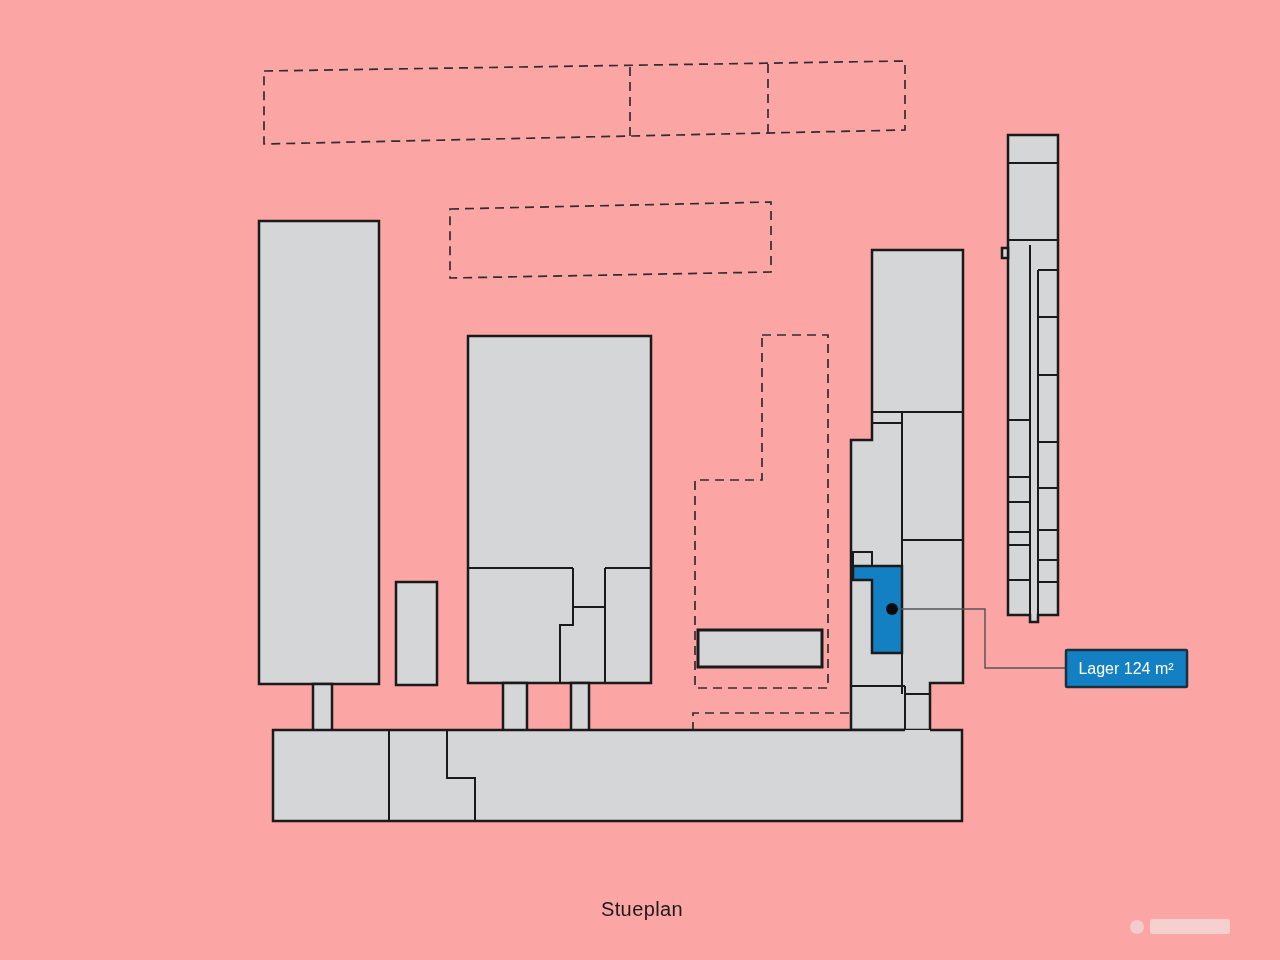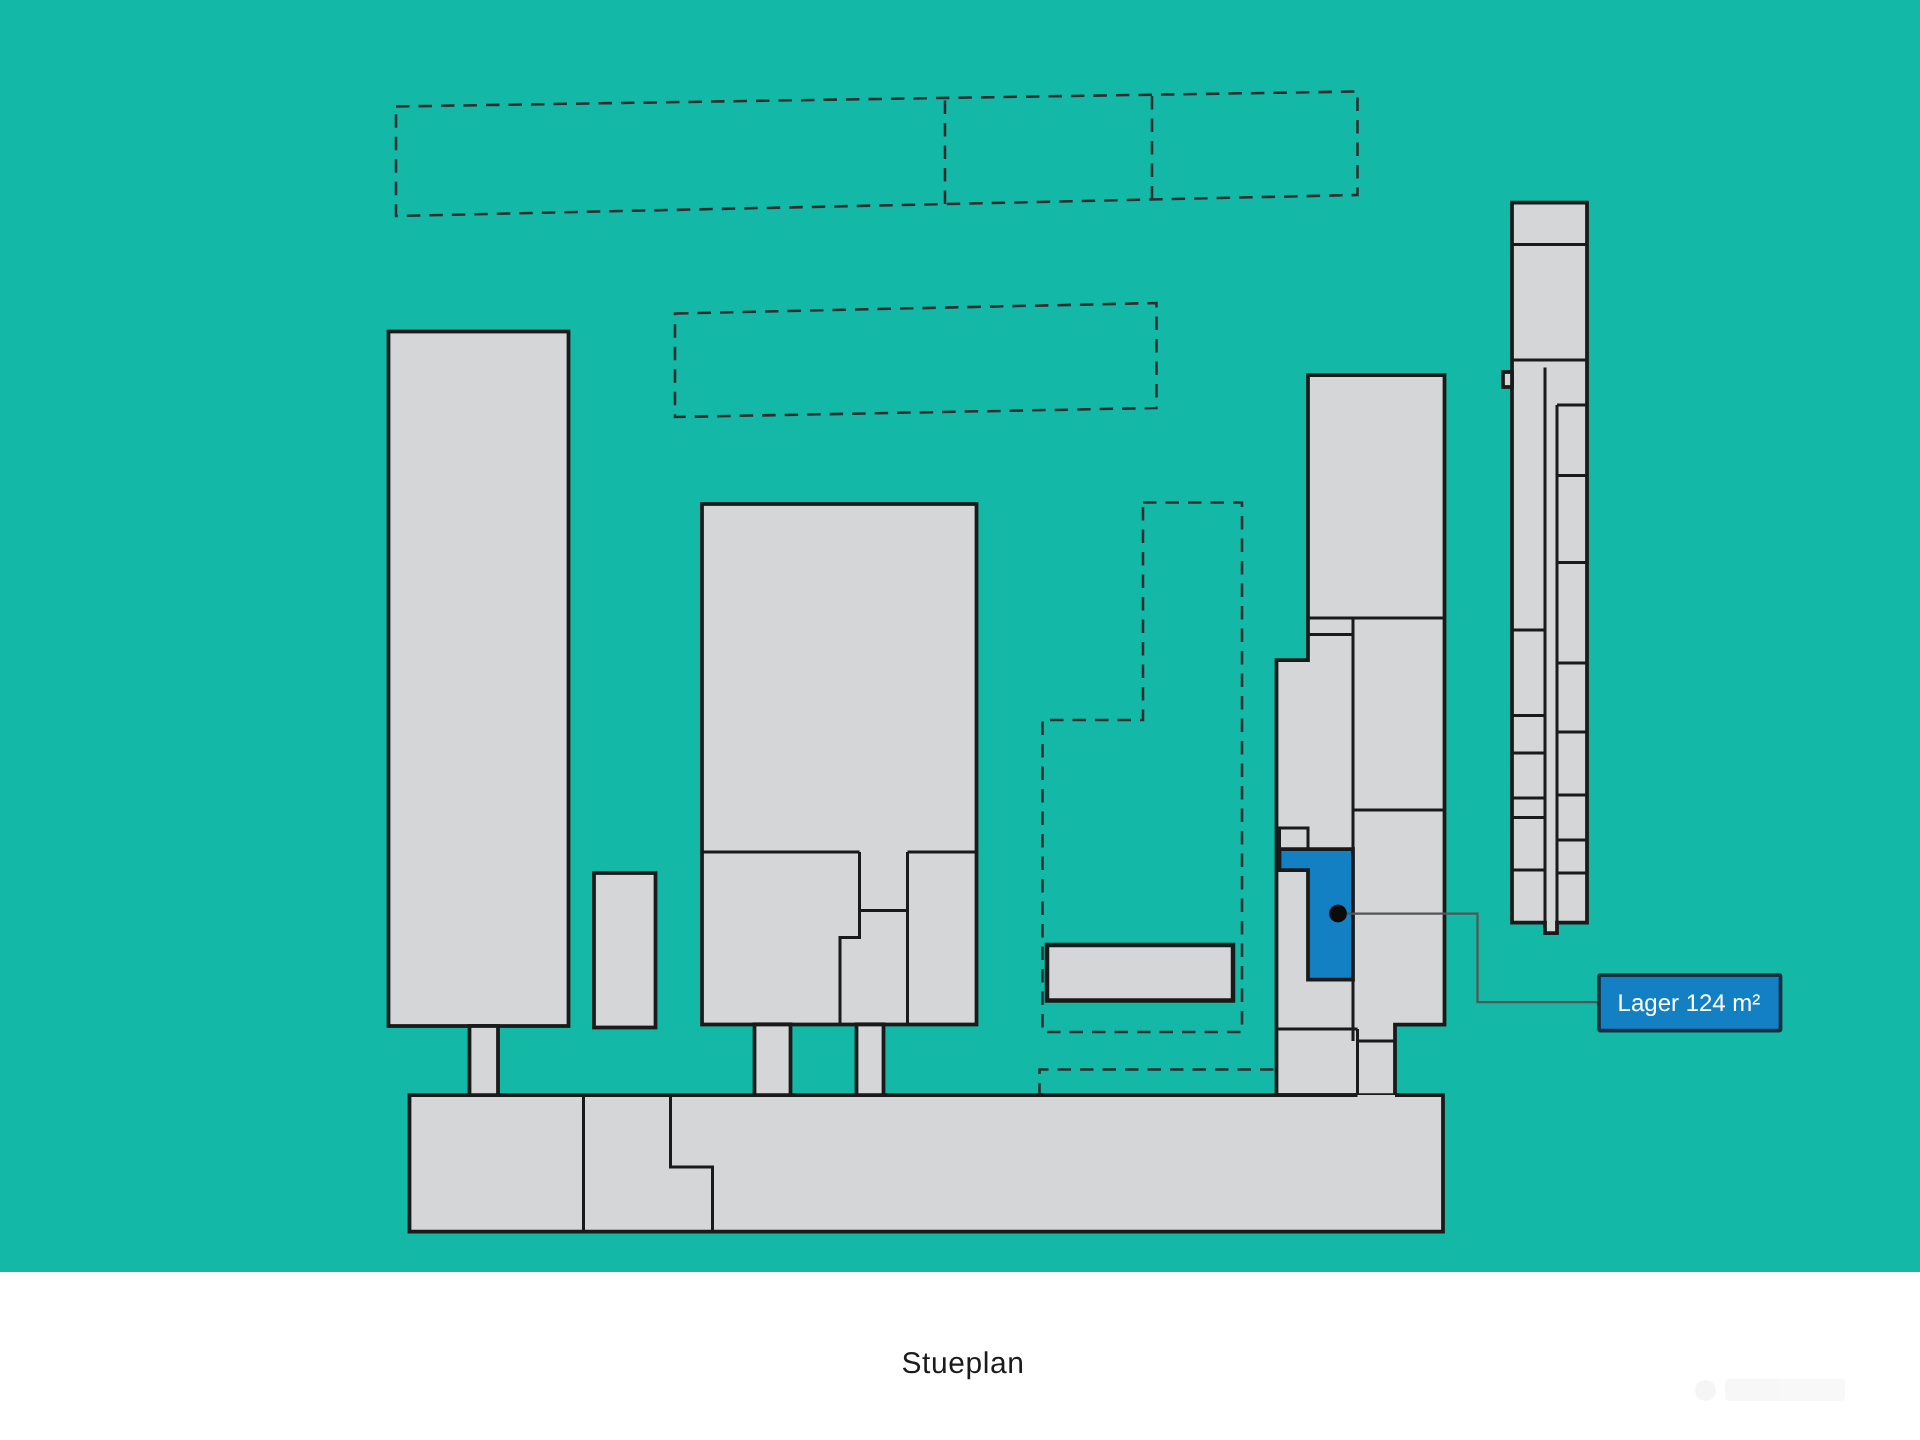--- a/index.html
+++ b/index.html
@@ -7,22 +7,22 @@
     padding: 0;
     width: 1280px;
     height: 960px;
     background: #ffffff;
     overflow: hidden;
     font-family: "Liberation Sans", sans-serif;
   }
   .stage {
     position: relative;
     width: 1280px;
-    height: 848px;
-    background: #14b8a6;
+    height: 960px;
+    background: #fca5a5;
   }
   svg { position: absolute; top: 0; left: 0; }
 
   .bld {
     fill: var(--building-fill, #d4d6d8);
     stroke: var(--outline, #1a1a1a);
     stroke-width: 2.5;
     stroke-linejoin: miter;
   }
   .bld-nostroke { fill: var(--building-fill, #d4d6d8); }

